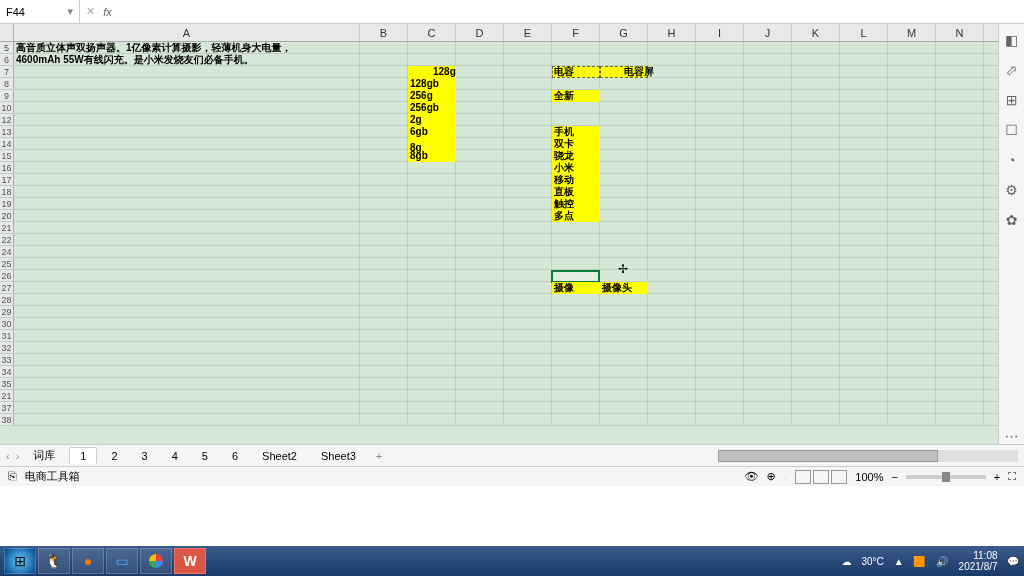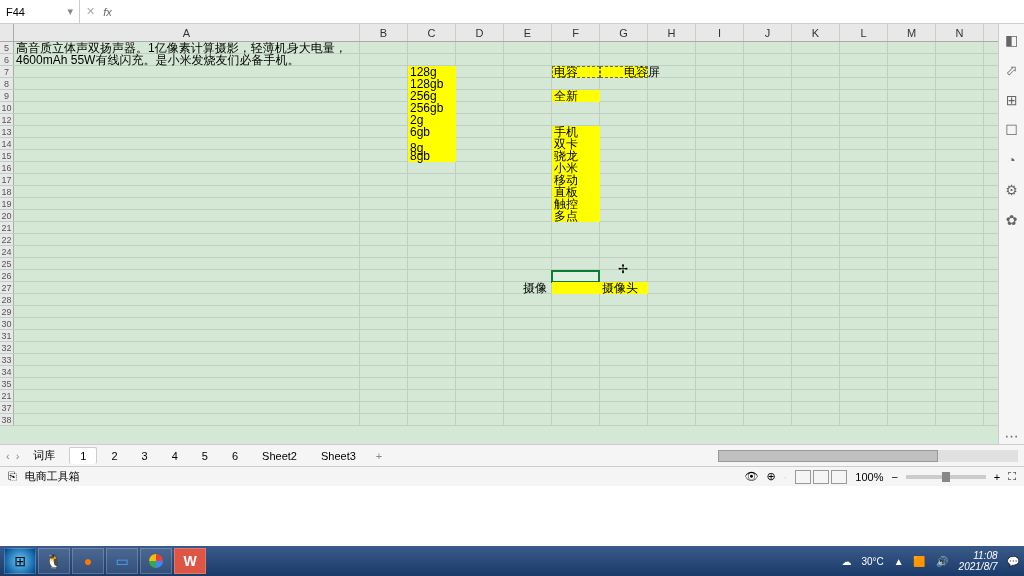--- a/index.html
+++ b/index.html
@@ -17,21 +17,21 @@
 .col-A { width: 346px; }
 .col-std { width: 48px; }
 
 .grid-body { position: relative; height: 402px; }
 .row { display: flex; height: 12px; border-bottom: 1px solid #c0d0c0; }
 .row-h { width: 14px; background: #e8e8e8; border-right: 1px solid #aaa; font-size: 9px; text-align: center; line-height: 12px; color: #555; }
 .cell { border-right: 1px solid #c0d0c0; font-size: 10px; line-height: 12px; padding: 0 2px; white-space: nowrap; overflow: visible; }
 .cA { width: 346px; }
 .cS { width: 48px; }
 
-.text-overlay { position: absolute; font-size: 12px; line-height: 12px; white-space: nowrap; }
+.text-overlay { position: absolute; font-size: 10px; line-height: 12px; white-space: nowrap; font-weight: bold; }
 
 .tabs-bar { height: 22px; background: #f5f5f5; border-top: 1px solid #ccc; display: flex; align-items: center; font-size: 11px; padding: 0 6px; gap: 4px; }
 .tab-nav { display: flex; gap: 6px; color: #888; }
 .tab { padding: 2px 10px; cursor: pointer; border-radius: 2px; }
 .tab.active { background: #fff; border: 1px solid #ccc; border-bottom: none; }
 .tab-add { padding: 2px 6px; color: #888; }
 
 .status-bar { height: 20px; background: #f5f5f5; border-top: 1px solid #ccc; display: flex; align-items: center; justify-content: space-between; font-size: 11px; padding: 0 8px; }
 .status-left { display: flex; gap: 8px; align-items: center; }
 .status-right { display: flex; gap: 8px; align-items: center; }
@@ -40,21 +40,21 @@
 .zoom-slider { width: 80px; height: 4px; background: #ccc; position: relative; }
 .zoom-thumb { position: absolute; width: 8px; height: 10px; background: #888; top: -3px; left: 36px; }
 
 .right-tools { position: absolute; right: 0; top: 24px; width: 26px; height: 420px; background: #f5f5f5; border-left: 1px solid #ccc; display: flex; flex-direction: column; align-items: center; padding-top: 8px; gap: 14px; }
 .rt-icon { width: 16px; height: 16px; color: #666; font-size: 14px; text-align: center; }
 
 .taskbar { position: absolute; bottom: 0; left: 0; right: 0; height: 30px; background: linear-gradient(#3a5a8a, #1a3a6a); display: flex; align-items: center; justify-content: space-between; padding: 0 4px; }
 .tb-left { display: flex; gap: 2px; }
 .tb-item { width: 32px; height: 26px; background: rgba(255,255,255,0.1); border: 1px solid rgba(255,255,255,0.2); display: flex; align-items: center; justify-content: center; font-size: 14px; }
 .tb-right { display: flex; align-items: center; gap: 10px; color: #fff; font-size: 10px; }
-.tb-time { text-align: right; line-height: 11px; font-style: italic; }
+.tb-time { text-align: right; line-height: 11px; }
 
 .cursor-cross { position: absolute; font-size: 12px; pointer-events: none; }
 .scrollbar-v { position:absolute; top:18px; right:0; bottom:14px; width:14px; background:#e8e8e8; border-left:1px solid #ccc; }
 .sb-thumb-v { width:10px; background:#c0c0c0; border:1px solid #999; margin:2px auto; height:200px; }
 </style>
 </head>
 <body>
 
 <div class="formula-bar">
   <div class="name-box">
@@ -630,21 +630,21 @@
         <div class="cell cS"></div>
         <div class="cell cS"></div>
         <div class="cell cS"></div>
       </div>
     </div>
 
   <div class="text-overlay" style="top:18px;left:16px">高音质立体声双扬声器。1亿像素计算摄影，轻薄机身大电量，</div>
   <div class="text-overlay" style="top:30px;left:16px">4600mAh 55W有线闪充。是小米发烧友们必备手机。</div>
 
   <div style="position:absolute;top:42px;left:408px;width:48px;height:96px;background:#ffff00"></div>
-  <div class="text-overlay" style="top:42px;left:410px">128g</div>
+  <div class="text-overlay" style="top:42px;left:433px">128g</div>
   <div class="text-overlay" style="top:54px;left:410px">128gb</div>
   <div class="text-overlay" style="top:66px;left:410px">256g</div>
   <div class="text-overlay" style="top:78px;left:410px">256gb</div>
   <div class="text-overlay" style="top:90px;left:410px">2g</div>
   <div class="text-overlay" style="top:102px;left:410px">6gb</div>
   <div class="text-overlay" style="top:118px;left:410px">8g</div>
   <div class="text-overlay" style="top:126px;left:410px">8gb</div>
 
   <div style="position:absolute;top:42px;left:552px;width:48px;height:12px;background:#ffff00;border:1px dashed #666"></div>
   <div style="position:absolute;top:42px;left:600px;width:48px;height:12px;background:#ffff00;border:1px dashed #666"></div>
@@ -661,21 +661,21 @@
   <div class="text-overlay" style="top:138px;left:554px">小米</div>
   <div class="text-overlay" style="top:150px;left:554px">移动</div>
   <div class="text-overlay" style="top:162px;left:554px">直板</div>
   <div class="text-overlay" style="top:174px;left:554px">触控</div>
   <div class="text-overlay" style="top:186px;left:554px">多点</div>
 
   <div style="position:absolute;top:246px;left:551px;width:49px;height:13px;border:2px solid #0a7c3a;background:rgba(255,255,255,0.3)"></div>
 
   <div style="position:absolute;top:258px;left:552px;width:48px;height:12px;background:#ffff00"></div>
   <div style="position:absolute;top:258px;left:600px;width:48px;height:12px;background:#ffff00"></div>
-  <div class="text-overlay" style="top:258px;left:523px">摄像</div>
+  <div class="text-overlay" style="top:258px;left:554px">摄像</div>
   <div class="text-overlay" style="top:258px;left:602px">摄像头</div>
 
   <div class="cursor-cross" style="top:238px;left:618px">✢</div>
 
   <div class="scrollbar-v">
       <div class="sb-thumb-v"></div>
     </div>
 </div>
 
 <div class="right-tools">

